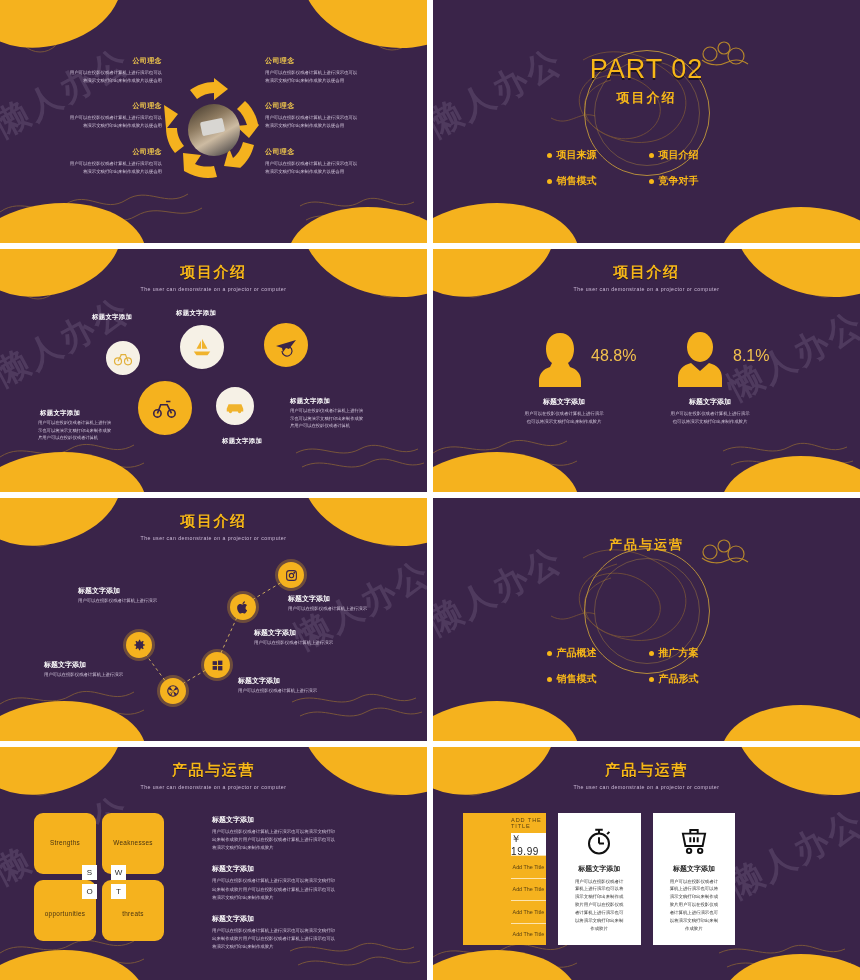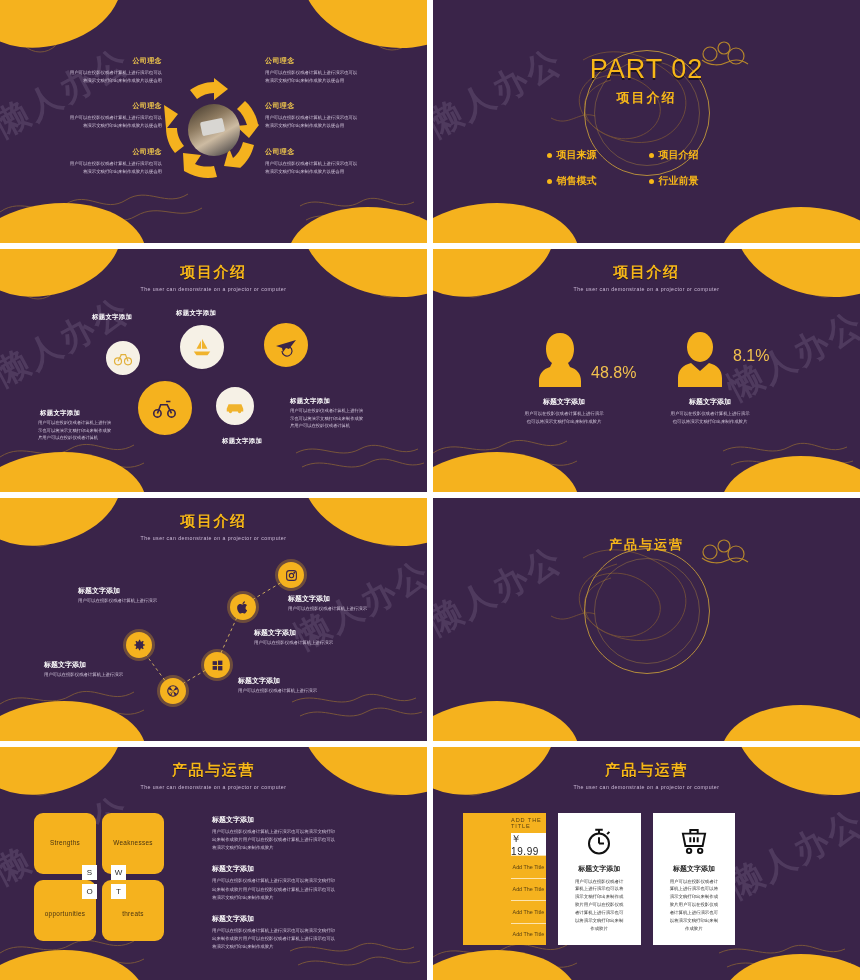--- a/index.html
+++ b/index.html
@@ -241,21 +241,21 @@
       <div class="pb">
           <span class="dot"></span>
           <span>项目介绍</span>
         </div>
       <div class="pb">
           <span class="dot"></span>
           <span>销售模式</span>
         </div>
       <div class="pb">
           <span class="dot"></span>
-          <span>行业前景</span>
+          <span>竞争对手</span>
         </div>
     </div>
   </div>
 
   <div class="slide">
     <svg class="lines" viewBox="0 0 427 243" preserveAspectRatio="none">
       <g fill="none" stroke="#b4852c" stroke-width="1">
         <path d="M0 208c24-16 46 6 70-8s40 10 64-4"></path>
         <path d="M0 222c28-14 50 8 76-6s42 12 68-2"></path>
         <path d="M296 204c22-12 42 8 64-4s36 10 58 0"></path>
@@ -356,21 +356,21 @@
       <div class="s">The user can demonstrate on a projector or computer</div>
     </div>
 
     <div class="person" style="left:104px; top:82px;">
       <svg viewBox="0 0 46 56">
         <g fill="#f5b21e">
           <path d="M23 2c-9 0-14 7-14 16 0 7 3 12 6 14l-2 4c-7 2-11 7-11 14v6h42v-6c0-7-4-12-11-14l-2-4c3-2 6-7 6-14C37 9 32 2 23 2z"></path>
         </g>
       </svg>
     </div>
-    <div class="pct" style="left:158px; top:115px;">48.8%</div>
+    <div class="pct" style="left:158px; top:98px;">48.8%</div>
 
     <div class="person" style="left:244px; top:82px;">
       <svg viewBox="0 0 46 56">
         <g fill="#f5b21e">
           <ellipse cx="23" cy="16" rx="13" ry="15"></ellipse>
           <path d="M14 32l9 8 9-8c8 2 13 7 13 15v9H1v-9c0-8 5-13 13-15z"></path>
         </g>
       </svg>
     </div>
     <div class="pct" style="left:300px; top:98px;">8.1%</div>
@@ -493,20 +493,38 @@
       <div class="part-sub">产品与运营</div>
     </div>
     <svg class="cloud-orn" viewBox="0 0 52 34">
       <g fill="none" stroke="#b4852c" stroke-width="1.2">
         <circle cx="12" cy="16" r="7"></circle>
           <circle cx="26" cy="10" r="6"></circle>
         <circle cx="38" cy="18" r="8"></circle>
           <path d="M4 22c8 6 18 6 26 2s14-2 20 2"></path>
       </g>
     </svg>
+    <div class="part-bullets">
+      <div class="pb">
+          <span class="dot"></span>
+          <span>产品概述</span>
+        </div>
+      <div class="pb">
+          <span class="dot"></span>
+          <span>推广方案</span>
+        </div>
+      <div class="pb">
+          <span class="dot"></span>
+          <span>销售模式</span>
+        </div>
+      <div class="pb">
+          <span class="dot"></span>
+          <span>产品形式</span>
+        </div>
+    </div>
   </div>
 
   <div class="slide">
     <svg class="lines" viewBox="0 0 427 243" preserveAspectRatio="none">
       <g fill="none" stroke="#b4852c" stroke-width="1">
         <path d="M0 206c24-16 46 6 70-8s40 10 64-4"></path>
         <path d="M0 220c28-14 50 8 76-6s42 12 68-2"></path>
         <path d="M290 204c24-12 44 8 66-4s36 10 58 0"></path>
         <path d="M298 218c24-12 44 8 66-4s34 8 56 0"></path>
         <circle cx="40" cy="26" r="22"></circle>

